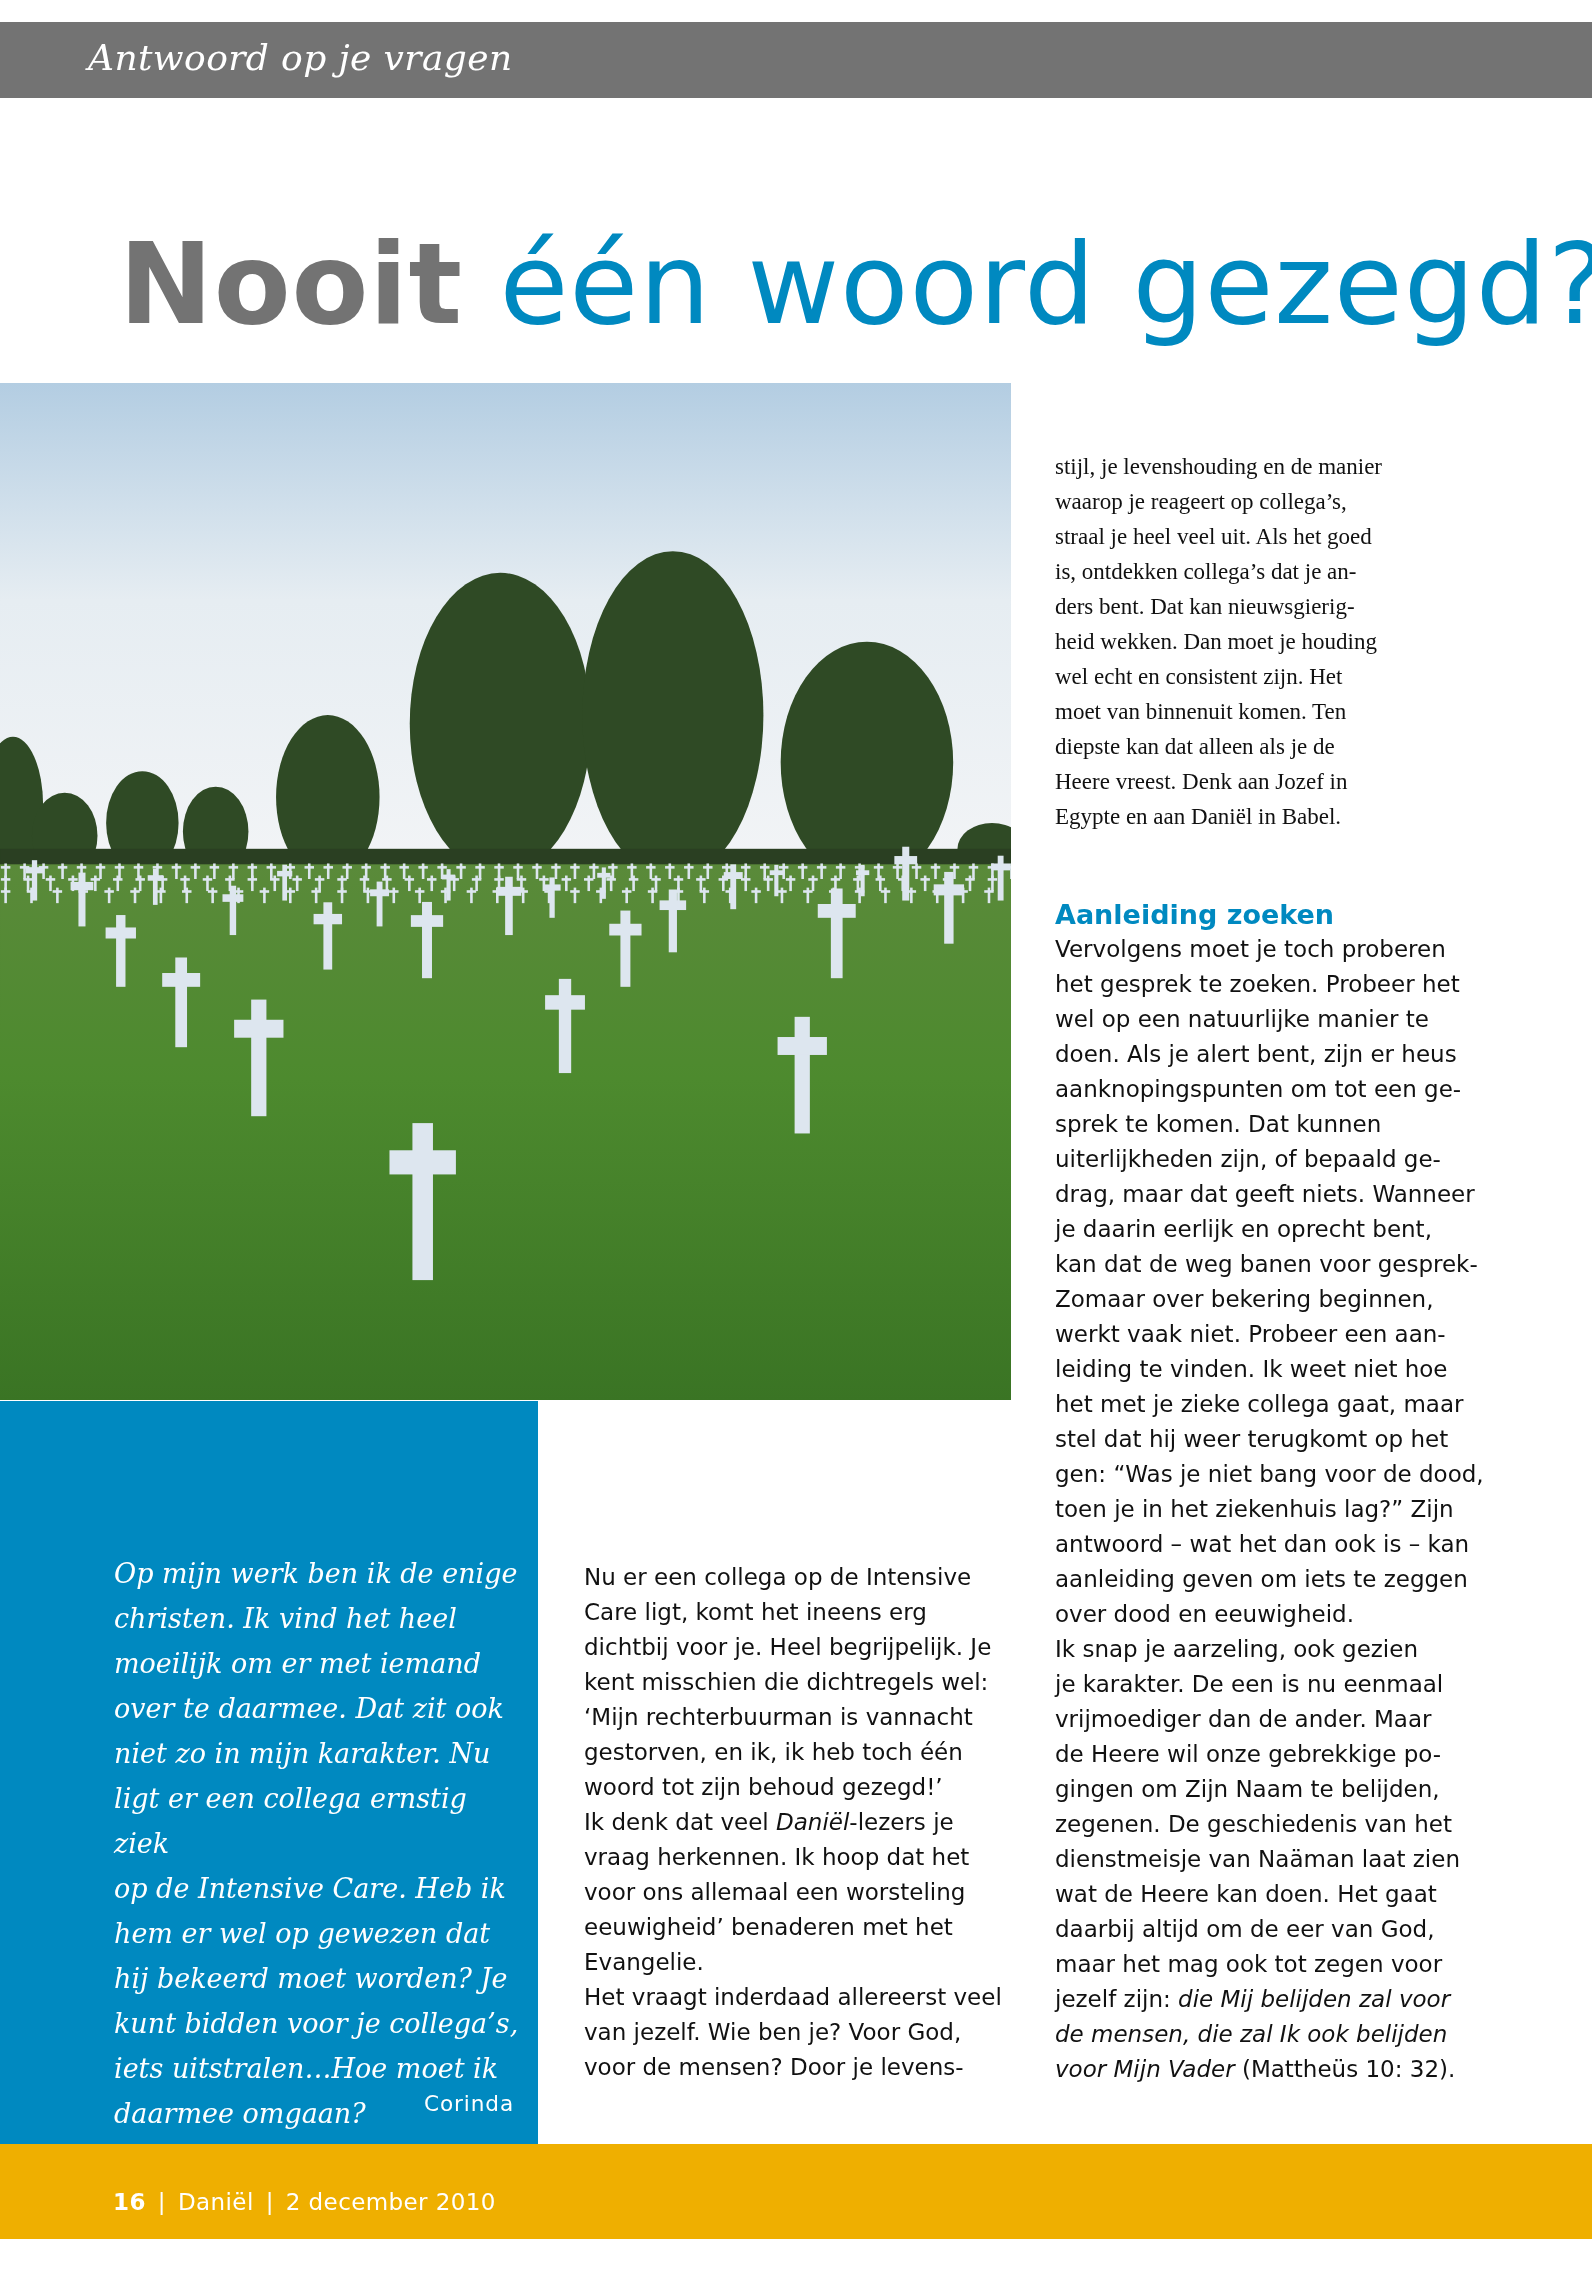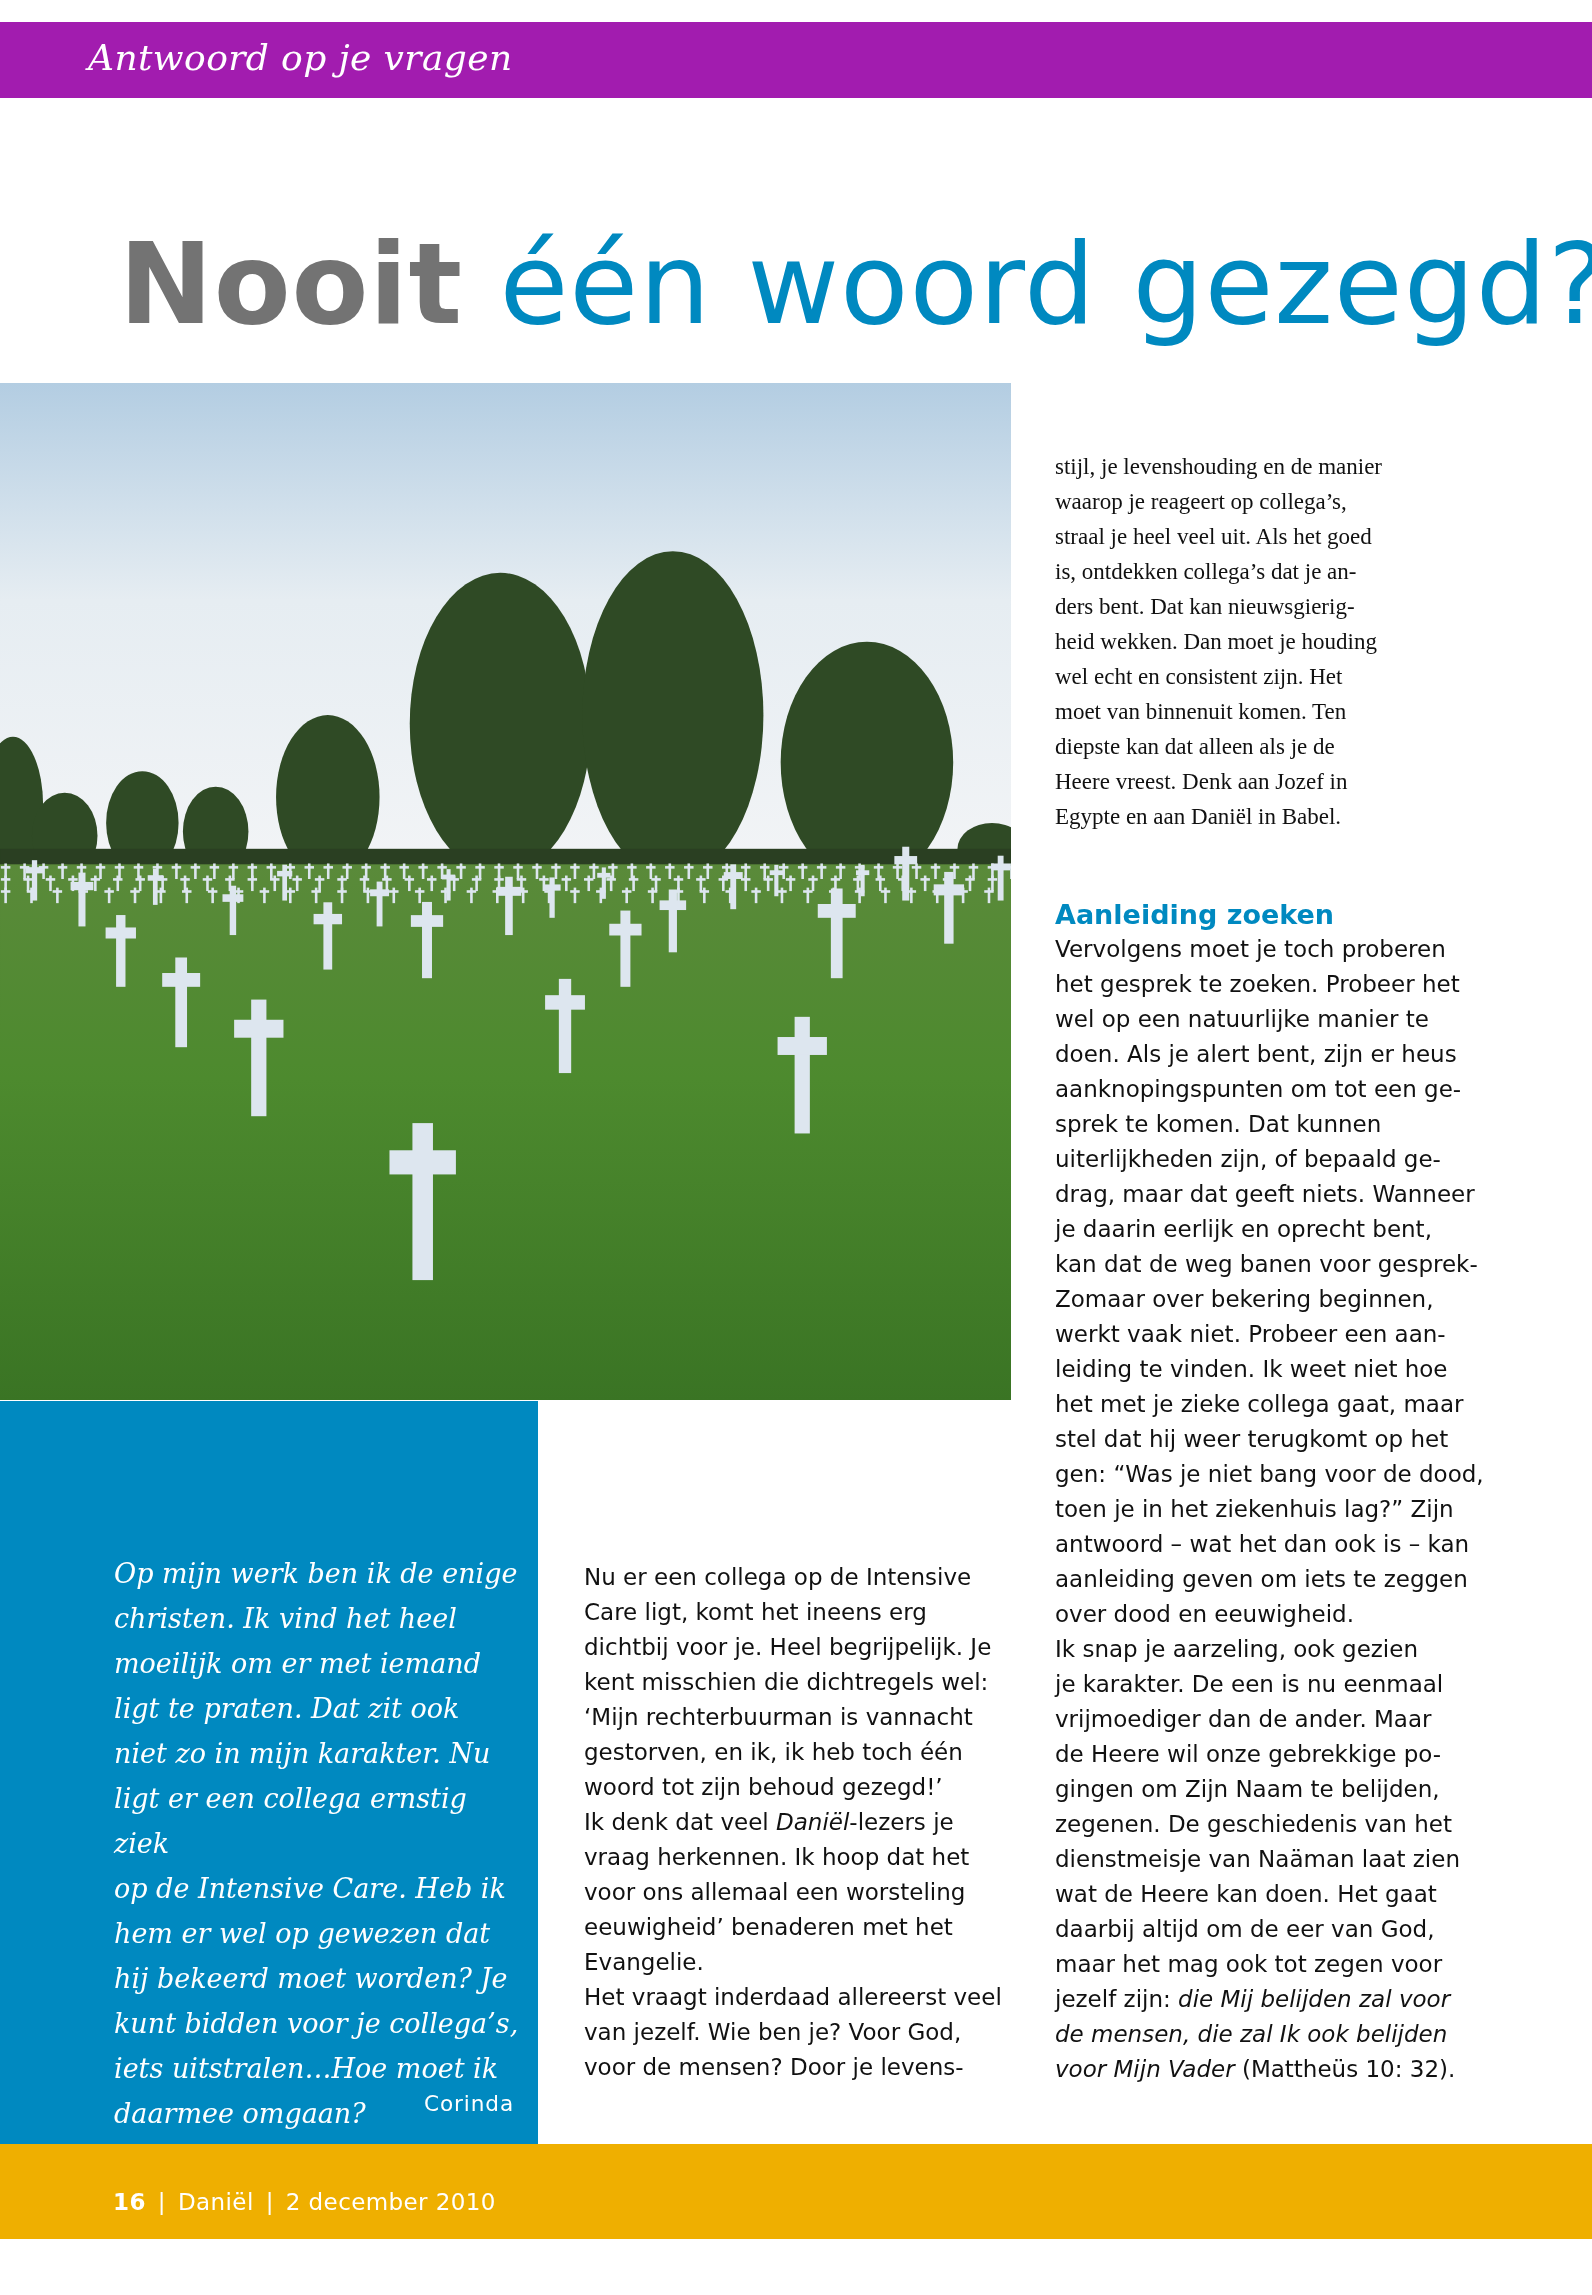--- a/index.html
+++ b/index.html
@@ -4,21 +4,21 @@
 <style>
   html, body { margin: 0; padding: 0; }
   body {
     width: 1592px; height: 2295px; position: relative; overflow: hidden;
     background: #ffffff;
     font-family: "DejaVu Sans", sans-serif;
     color: #111111;
   }
   .topbar {
     position: absolute; left: 0; top: 21.6px; width: 1592px; height: 76px;
-    background: #a21caf;
+    background: #737373;
   }
   .section-label {
     position: absolute; left: 88px; top: 15.5px;
     font-family: "DejaVu Serif", serif; font-style: italic;
     font-size: 36px; color: #ffffff; letter-spacing: 0.4px;
     font-weight: normal; margin: 0;
   }
   .headline {
     position: absolute; left: 119px; top: 220px; margin: 0;
     font-family: "DejaVu Sans", sans-serif; font-weight: normal;
@@ -775,21 +775,21 @@
       </g>
   </svg>
 
 </div>
 
 <div class="question-box"></div>
 <div class="question-text">
   <div>Op mijn werk ben ik de enige</div>
   <div>christen. Ik vind het heel</div>
   <div>moeilijk om er met iemand</div>
-  <div>ligt te praten. Dat zit ook</div>
+  <div>over te daarmee. Dat zit ook</div>
   <div>niet zo in mijn karakter. Nu</div>
   <div>ligt er een collega ernstig ziek</div>
   <div>op de Intensive Care. Heb ik</div>
   <div>hem er wel op gewezen dat</div>
   <div>hij bekeerd moet worden? Je</div>
   <div>kunt bidden voor je collega’s,</div>
   <div>iets uitstralen…Hoe moet ik</div>
   <div>daarmee omgaan?</div>
 </div>
 <div class="question-author">Corinda</div>

